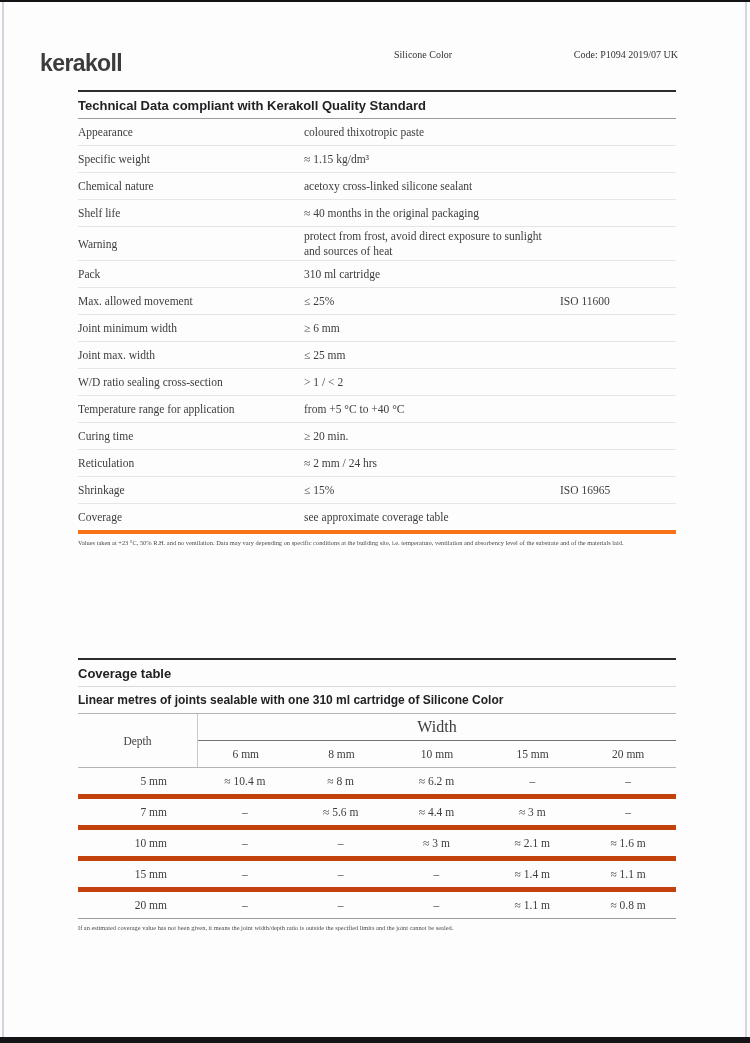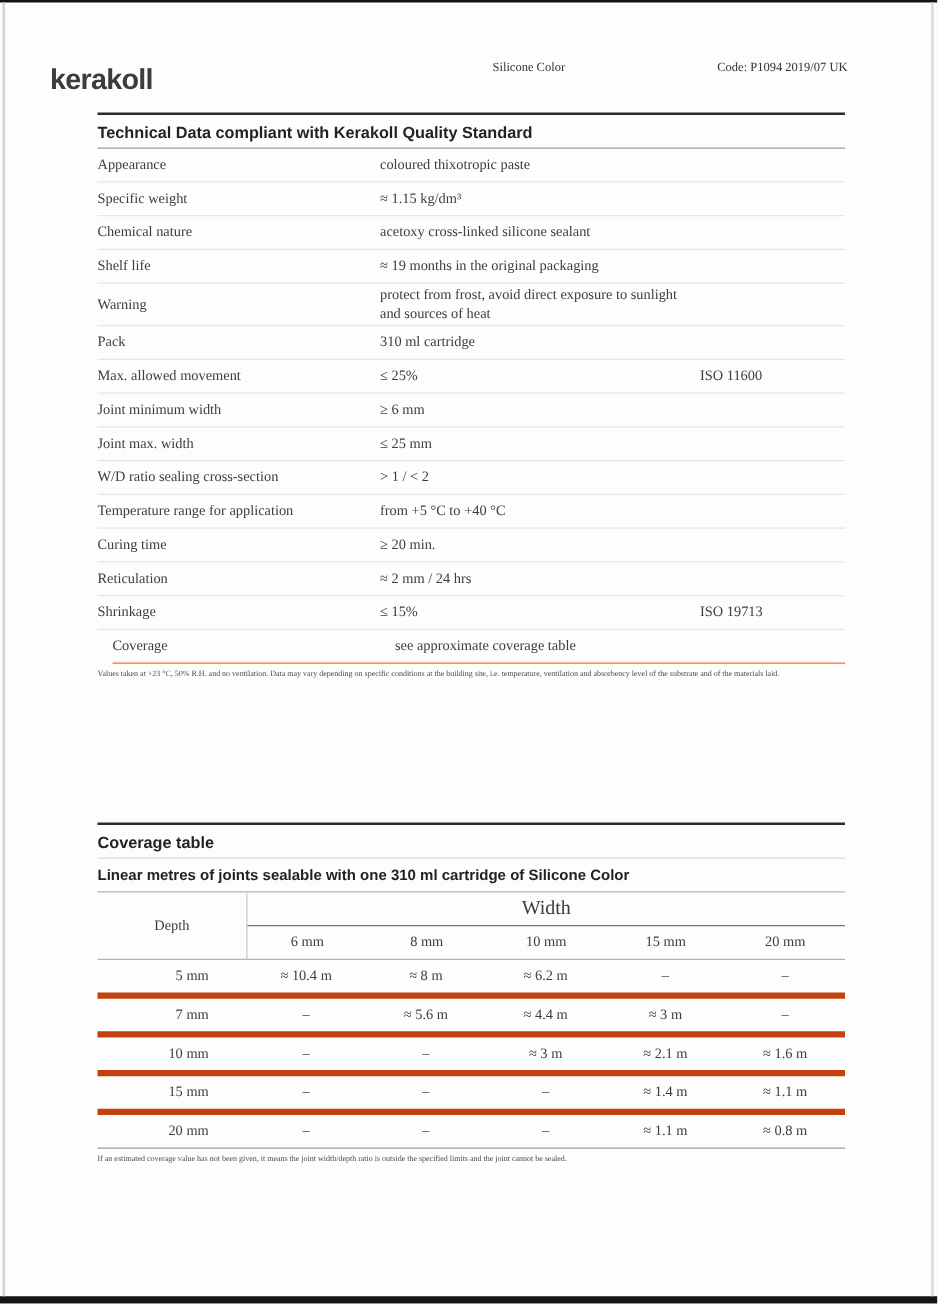--- a/index.html
+++ b/index.html
@@ -32,21 +32,21 @@
   
   .tech{top:90px;border-top:2px solid #2c2c2e;}
   .sec-title{
     font-family:"Liberation Sans", sans-serif;
     font-weight:700;font-size:13px;color:#222224;
     height:26px;display:flex;align-items:center;
     border-bottom:1px solid #9c9c9e;
   }
   .trow{display:flex;align-items:center;height:26px;border-bottom:1px solid #e6e6e8;font-size:11.5px;}
   .trow.tall{height:33px;}
-  .trow.last{border-bottom:1px solid #f97316;margin-left:12px;}
+  .trow.last{border-bottom:4px solid #f97316;}
   .tc-name{width:226px;flex:none;}
   .tc-value{flex:1;line-height:1.22;}
   .tc-std{width:116px;flex:none;}
   .footnote{margin-top:4px;font-size:6.4px;line-height:1.55;color:#4c4c4e;}
 
   
   .cov{top:658px;border-top:2px solid #2c2c2e;}
   .cov-sub{
     font-family:"Liberation Sans", sans-serif;
     font-weight:700;font-size:12px;color:#222224;
@@ -94,21 +94,21 @@
       <div class="tc-value">≈ 1.15 kg/dm³</div>
       <div class="tc-std"></div>
     </div>
     <div class="trow">
       <div class="tc-name">Chemical nature</div>
       <div class="tc-value">acetoxy cross-linked silicone sealant</div>
       <div class="tc-std"></div>
     </div>
     <div class="trow">
       <div class="tc-name">Shelf life</div>
-      <div class="tc-value">≈ 19 months in the original packaging</div>
+      <div class="tc-value">≈ 40 months in the original packaging</div>
       <div class="tc-std"></div>
     </div>
     <div class="trow tall">
       <div class="tc-name">Warning</div>
       <div class="tc-value">protect from frost, avoid direct exposure to sunlight and sources of heat</div>
       <div class="tc-std"></div>
     </div>
     <div class="trow">
       <div class="tc-name">Pack</div>
       <div class="tc-value">310 ml cartridge</div>
@@ -145,21 +145,21 @@
       <div class="tc-std"></div>
     </div>
     <div class="trow">
       <div class="tc-name">Reticulation</div>
       <div class="tc-value">≈ 2 mm / 24 hrs</div>
       <div class="tc-std"></div>
     </div>
     <div class="trow">
       <div class="tc-name">Shrinkage</div>
       <div class="tc-value">≤ 15%</div>
-      <div class="tc-std">ISO 19713</div>
+      <div class="tc-std">ISO 16965</div>
     </div>
     <div class="trow last">
       <div class="tc-name">Coverage</div>
       <div class="tc-value">see approximate coverage table</div>
       <div class="tc-std"></div>
     </div>
 
     <div class="footnote">Values taken at +23 °C, 50% R.H. and no ventilation. Data may vary depending on specific conditions at the building site, i.e. temperature, ventilation and absorbency level of the substrate and of the materials laid.</div>
   </div>
 

